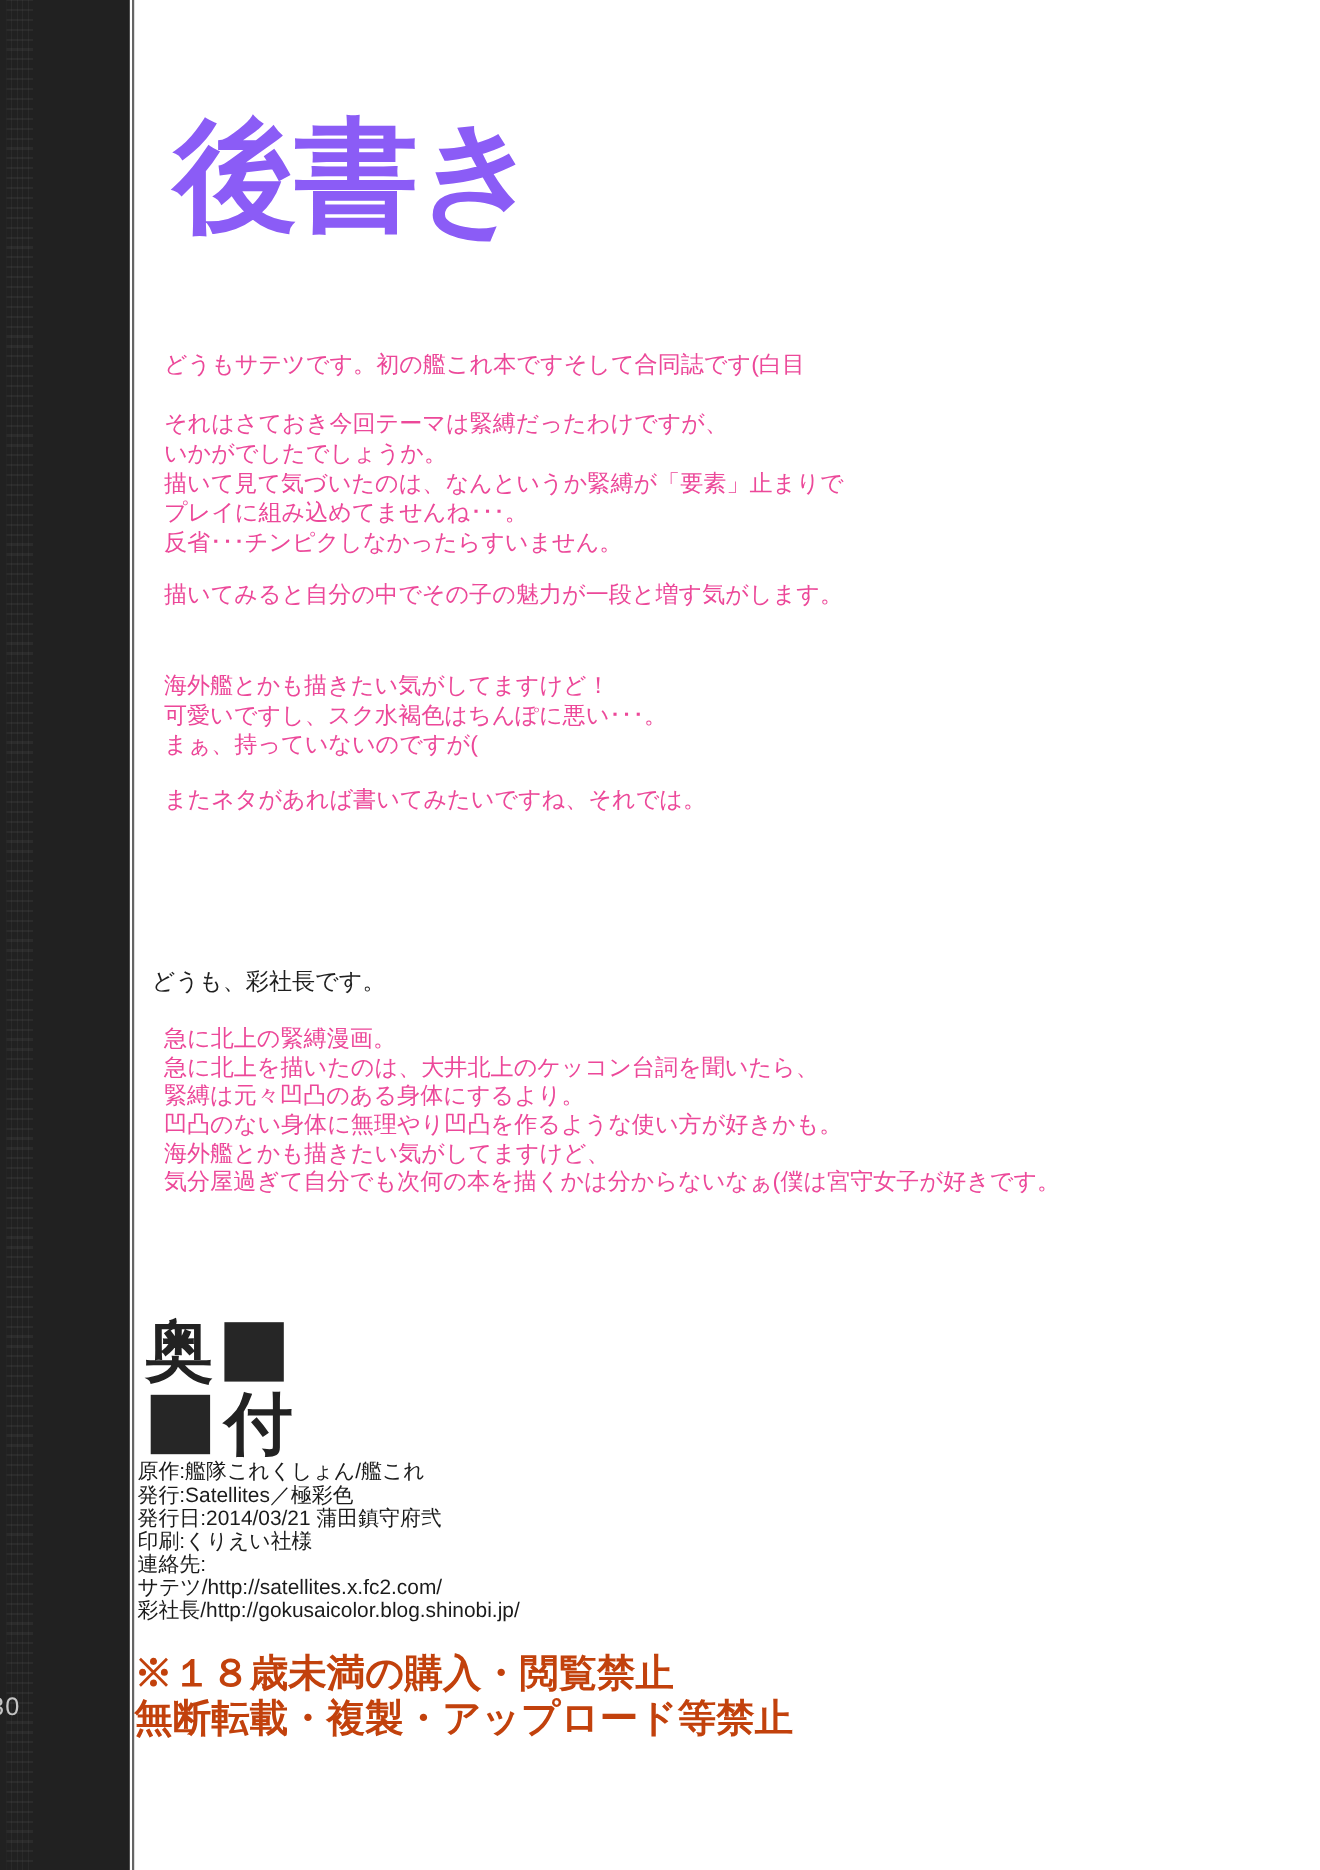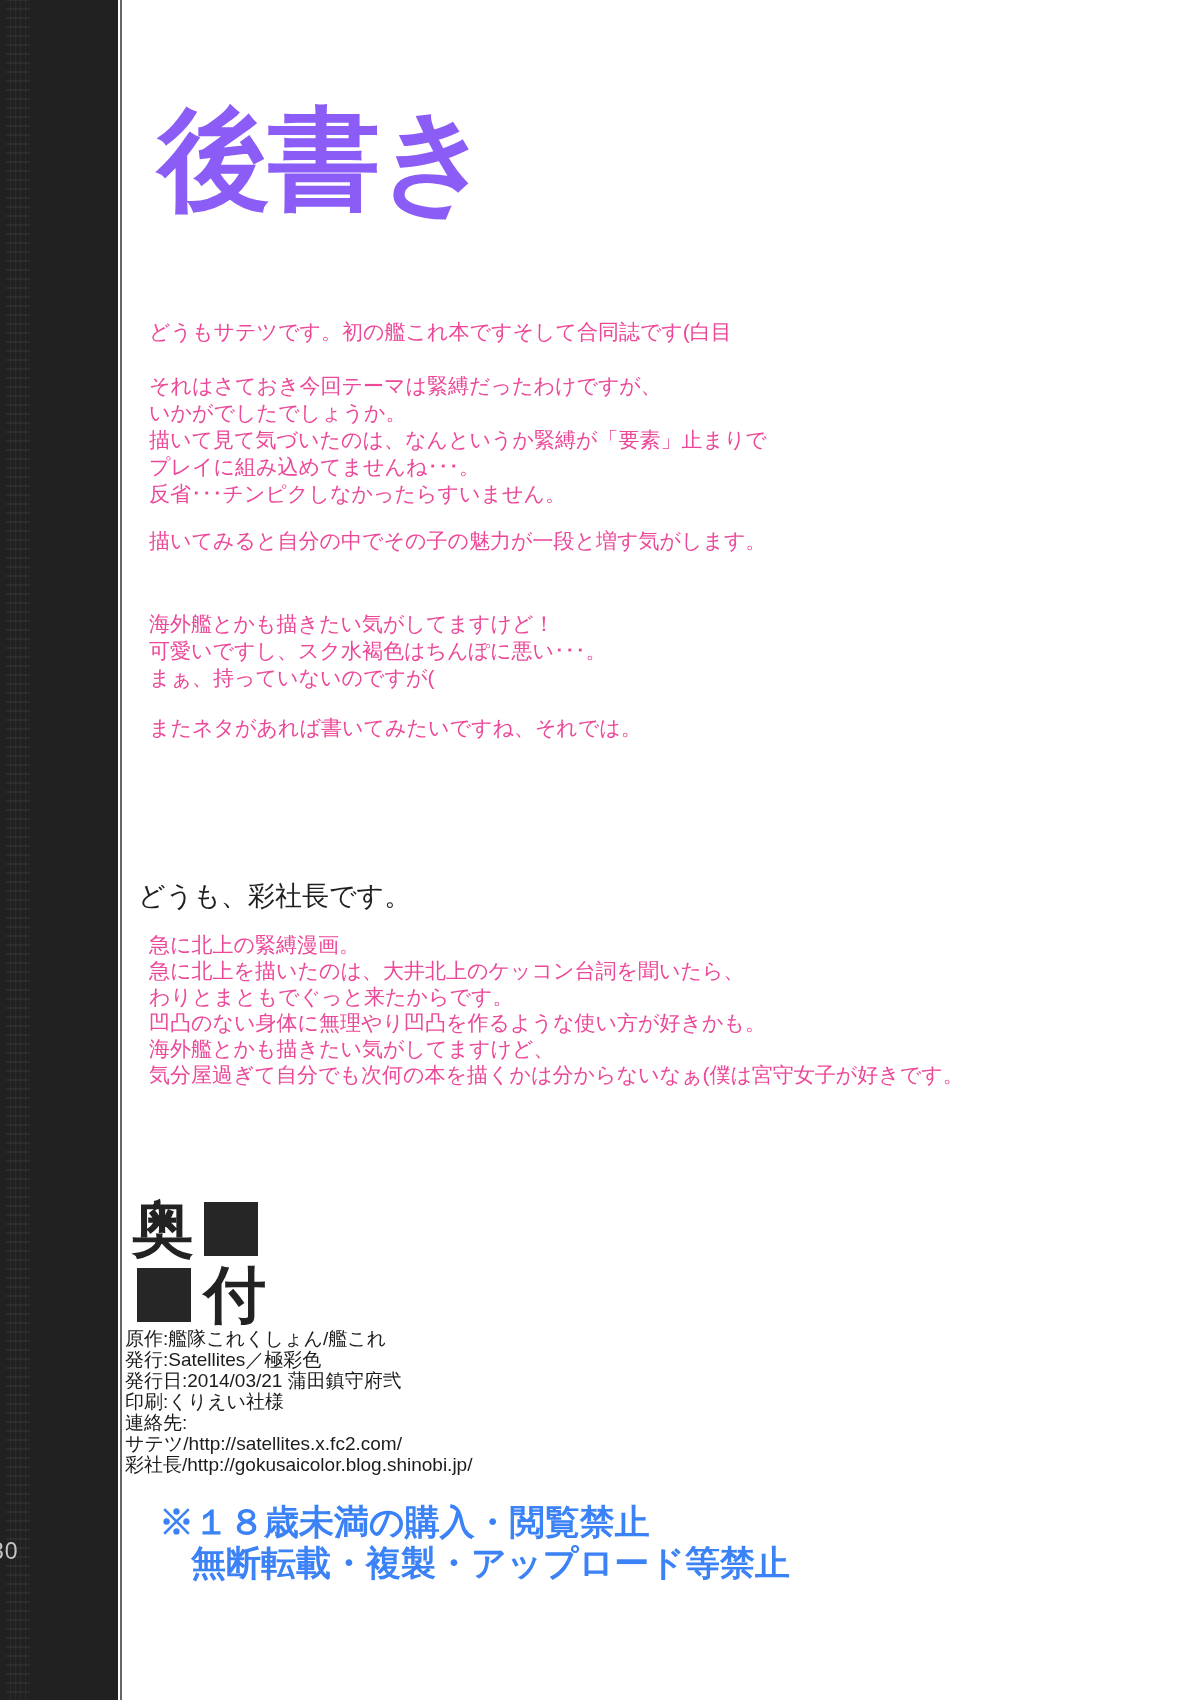--- a/index.html
+++ b/index.html
@@ -39,41 +39,41 @@
     position:absolute; left:158px; top:98px;
     font-size:112px; font-weight:bold; color:#8b5cf6;
     letter-spacing:-2px; line-height:1.1; white-space:nowrap;
   }
   .para {
     position:absolute; left:138px;
     font-size:21px; line-height:27px;
     color:#ec4899; white-space:nowrap;margin-left:11px;
   }
   .para-tight { line-height:26px; }
-  .greeting { position:absolute; left:138px; font-size:27px; color:#1f1f1f; white-space:nowrap; }
+  .greeting { position:absolute; left:138px; font-size:21px; color:#1f1f1f; white-space:nowrap; }
   .colophon-title {
     position:absolute; left:132px; top:1196px;
     font-weight:bold; color:#222;
   }
   .ctitle-row { display:flex; align-items:center; height:66px; }
   .ctitle-char { font-size:62px; font-weight:bold; line-height:1; color:#222; }
   .black-square { width:54px; height:54px; background:#262626; }
   .sq-r1 { margin-left:10px; }
   .sq-r2 { margin-left:5px; margin-right:13px; }
   .colophon-lines {
     position:absolute; left:125px; top:1328px;
     font-size:19px; line-height:21px; color:#1b1b1b;
     white-space:nowrap;
   }
   .warning {
     position:absolute; left:122px; top:1501px;
     font-size:35px; font-weight:bold; line-height:41px;
-    color:#3b82f6; white-space:nowrap;margin-left:37px;
+    color:#c2410c; white-space:nowrap;
   }
-  .warning .indent { padding-left:32px; }
+  .warning .indent { }
 </style>
 </head>
 <body>
 
 <div class="page">
 
   <div class="left-border">
     <div class="scan-noise"></div>
     <div class="page-num">30</div>
   </div>
@@ -105,21 +105,21 @@
 
   <div class="para" style="top:714px">
     <div>またネタがあれば書いてみたいですね、それでは。</div>
   </div>
 
   <div class="greeting" style="top:878px">どうも、彩社長です。</div>
 
   <div class="para para-tight" style="top:932px">
     <div>急に北上の緊縛漫画。</div>
     <div>急に北上を描いたのは、大井北上のケッコン台詞を聞いたら、</div>
-    <div>わりとまともでぐっと来たからです。</div>
+    <div>緊縛は元々凹凸のある身体にするより。</div>
     <div>凹凸のない身体に無理やり凹凸を作るような使い方が好きかも。</div>
     <div>海外艦とかも描きたい気がしてますけど、</div>
     <div>気分屋過ぎて自分でも次何の本を描くかは分からないなぁ(僕は宮守女子が好きです。</div>
   </div>
 
   <div class="colophon-title">
     <div class="ctitle-row">
       <span class="ctitle-char">奥</span>
       <div class="black-square sq-r1"></div>
     </div>

